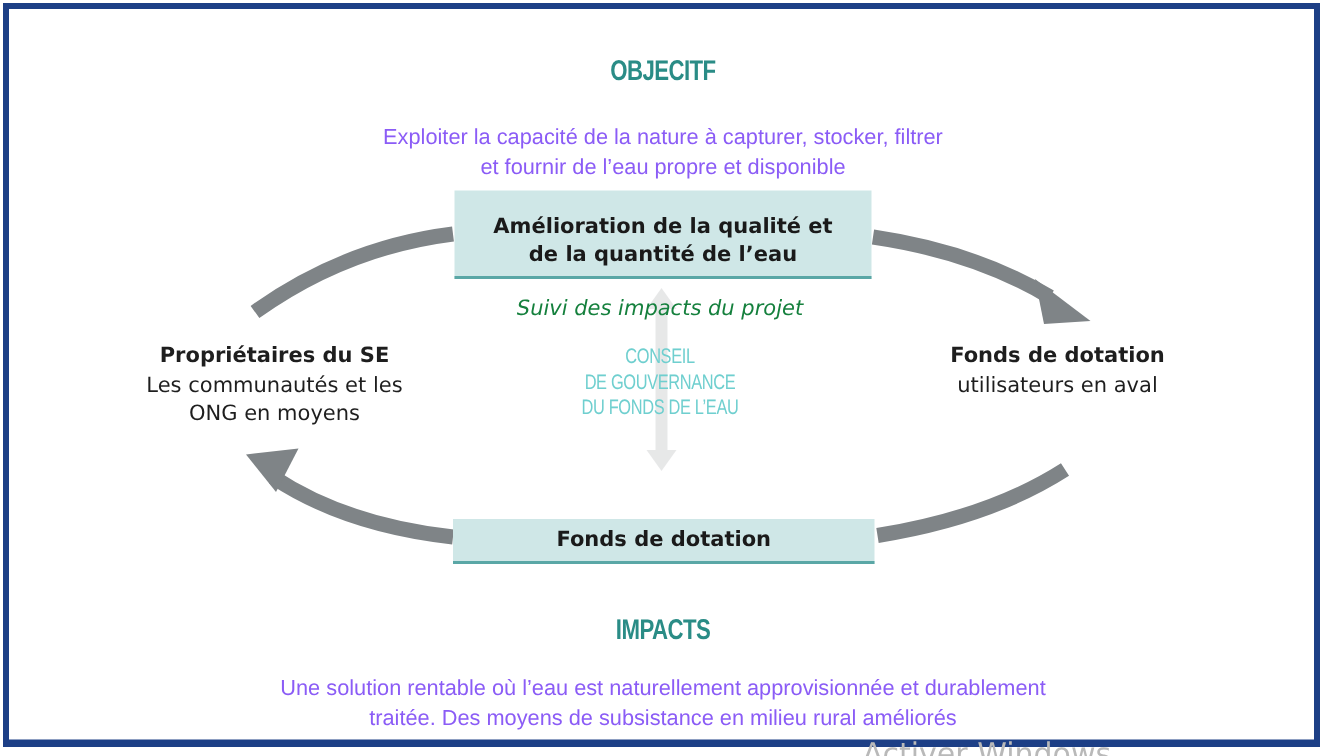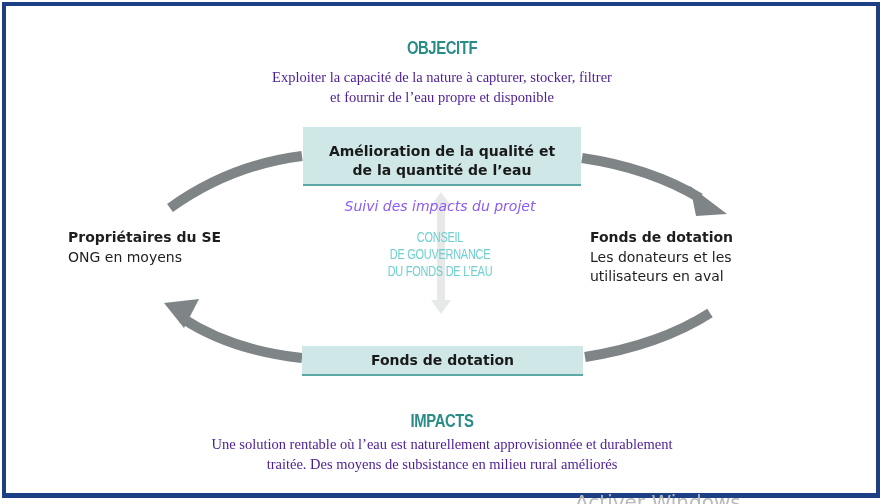--- a/index.html
+++ b/index.html
@@ -1,24 +1,24 @@
 <!DOCTYPE html>
 <html><head>
   <meta charset="utf-8">
   <style>
     html, body { margin: 0; padding: 0; background: #ffffff; }
     body { width: 884px; height: 504px; position: relative; overflow: hidden; font-family: "DejaVu Sans", sans-serif; }
     .frame { position: absolute; left: 2px; top: 2px; width: 870px; height: 487px; border: 4px solid #1d3f86; border-bottom-width: 5px; background: #fff; }
     .heading { position: absolute; left: 0; width: 100%; text-align: center; color: #2a8c86; font-family: "Liberation Sans", sans-serif; font-weight: bold; font-size: 19px; letter-spacing: -0.5px; transform: scaleX(0.78); }
-    .para { position: absolute; left: 0; width: 100%; text-align: center; color: #4c1d95; font-family: Liberation Serif, serif; font-size: 14.5px; line-height: 20px; }
+    .para { position: absolute; left: 0; width: 100%; text-align: center; color: #8b5cf6; font-family: Liberation Sans, sans-serif; font-size: 14.5px; line-height: 20px; margin-top: 15px; }
     .box { position: absolute; background: #cfe7e7; border-bottom: 2px solid #5aa7a6; text-align: center; color: #1a1a1a; font-family: "DejaVu Sans", sans-serif; font-weight: bold; font-size: 14px; line-height: 19px; }
-    .side { position: absolute; text-align: left; color: #1e1e1e; font-family: "DejaVu Sans", sans-serif; }
+    .side { position: absolute; text-align: center; color: #1e1e1e; font-family: "DejaVu Sans", sans-serif; }
     .side .t { font-weight: bold; font-size: 14px; line-height: 22px; }
     .side .s { font-size: 14px; line-height: 19px; }
-    .italic { position: absolute; text-align: center; color: #8b5cf6; font-family: "DejaVu Sans", sans-serif; font-style: italic; font-size: 14px; line-height: 19px; }
+    .italic { position: absolute; text-align: center; color: #15803d; font-family: "DejaVu Sans", sans-serif; font-style: italic; font-size: 14px; line-height: 19px; }
     .council { position: absolute; left: 340px; width: 200px; top: 229px; text-align: center; color: #6fcfcf; font-family: "Liberation Sans", sans-serif; font-size: 14px; line-height: 17px; transform: scaleX(0.78); letter-spacing: -0.3px; }
     svg.arrows { position: absolute; left: 0; top: 0; }
     .watermark { position: absolute; left: 575px; top: 490px; color: #b9b9b9; font-family: "DejaVu Sans", sans-serif; font-size: 20px; }
   </style>
 </head>
 <body>
 
 <div class="frame"></div>
 
 <svg class="arrows" width="884" height="504">
@@ -55,26 +55,26 @@
   <div>CONSEIL</div>
   <div>DE GOUVERNANCE</div>
   <div>DU FONDS DE L’EAU</div>
 </div>
 
 <div class="italic" style="left:270px; width:344px; top:299px;">
 </div>
 
 <div class="side" style="left:68px; width:230px; top:226px;">
   <div class="t">Propriétaires du SE</div>
+  <div class="s">Les communautés et les</div>
   <div class="s">ONG en moyens</div>
 </div>
 
 <div class="side" style="left:590px; width:230px; top:226px;">
   <div class="t">Fonds de dotation</div>
-  <div class="s">Les donateurs et les</div>
   <div class="s">utilisateurs en aval</div>
 </div>
 
 <div class="box" style="left:302px; top:346px; width:281px; height:28px; line-height:28px;">Fonds de dotation</div>
 
 <div class="heading" style="top:410px;">IMPACTS</div>
 <div class="para" style="top:434px;text-align:center;">Une solution rentable où l’eau est naturellement approvisionnée et durablement</div>
 <div class="para" style="top:454px;">traitée. Des moyens de subsistance en milieu rural améliorés</div>
 
 <div class="watermark">Activer Windows</div>

